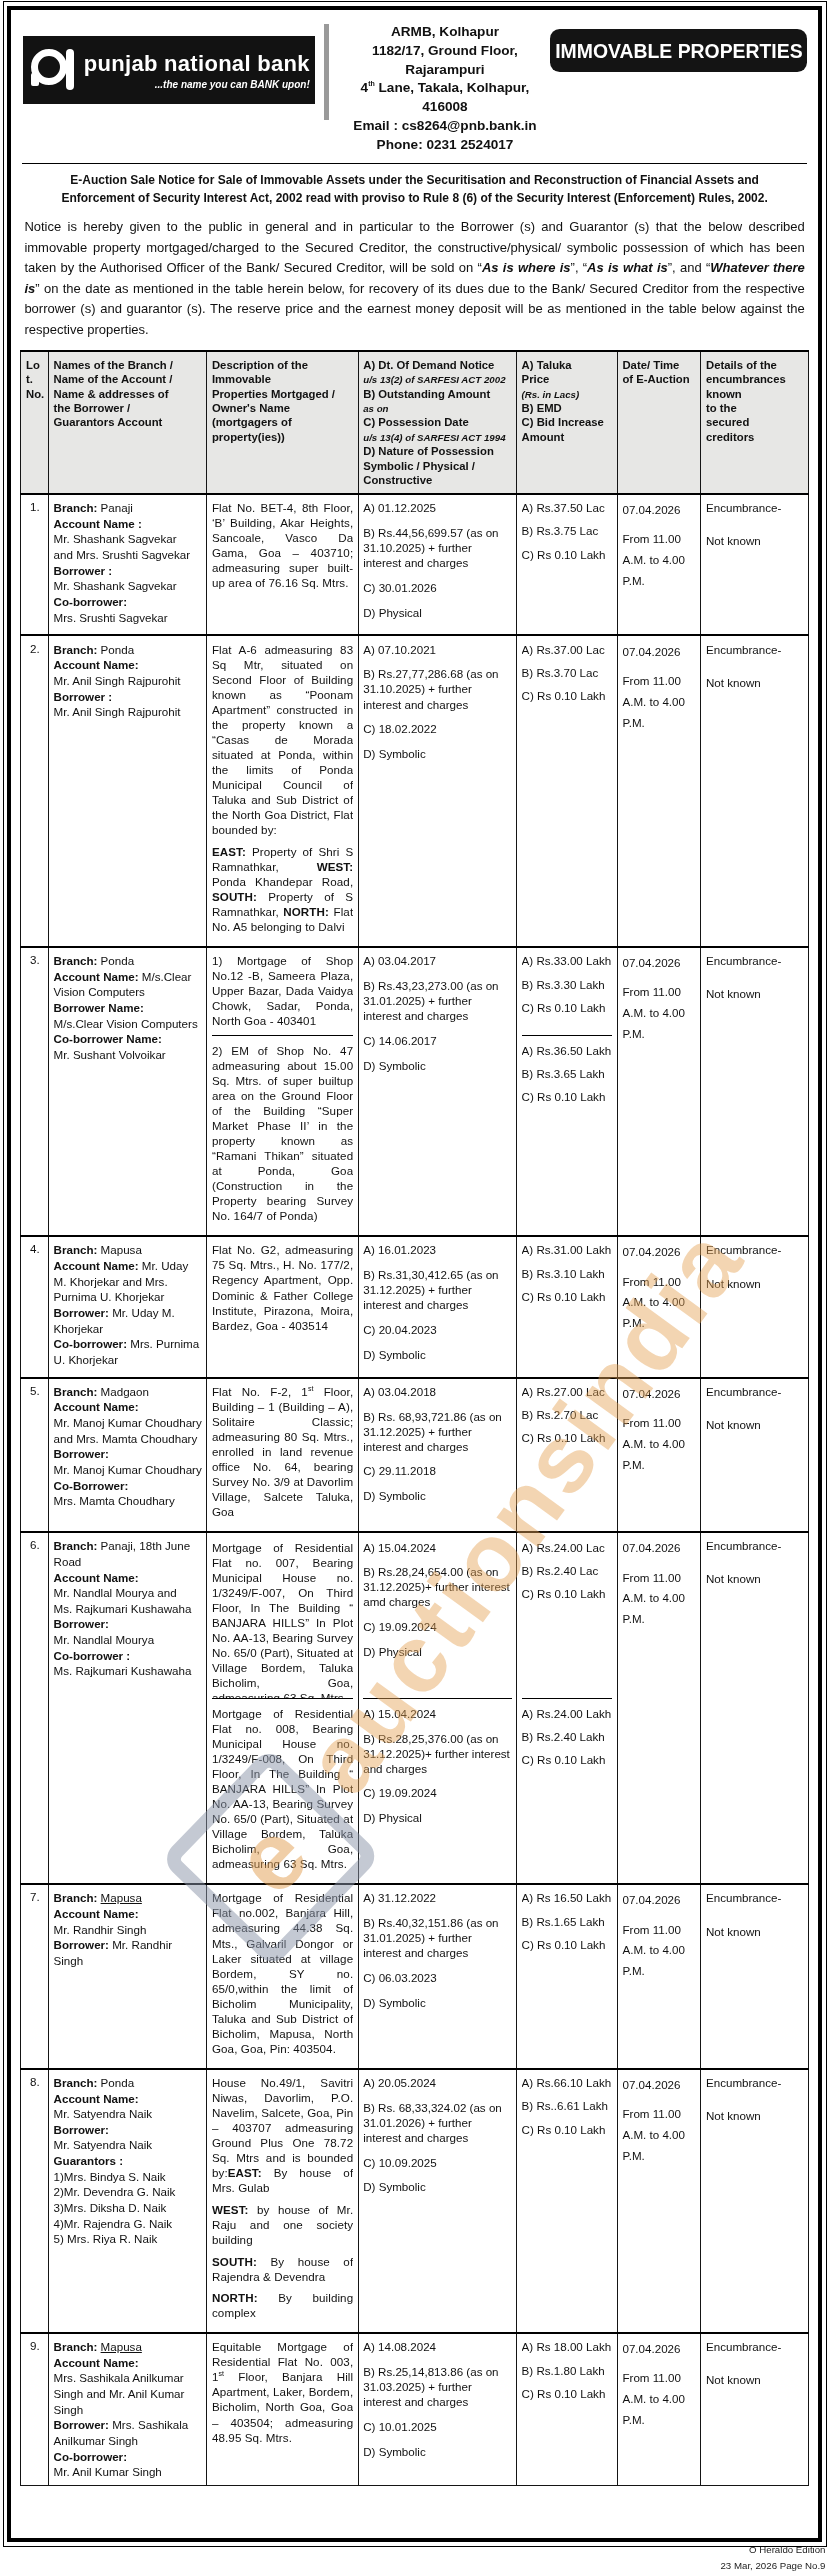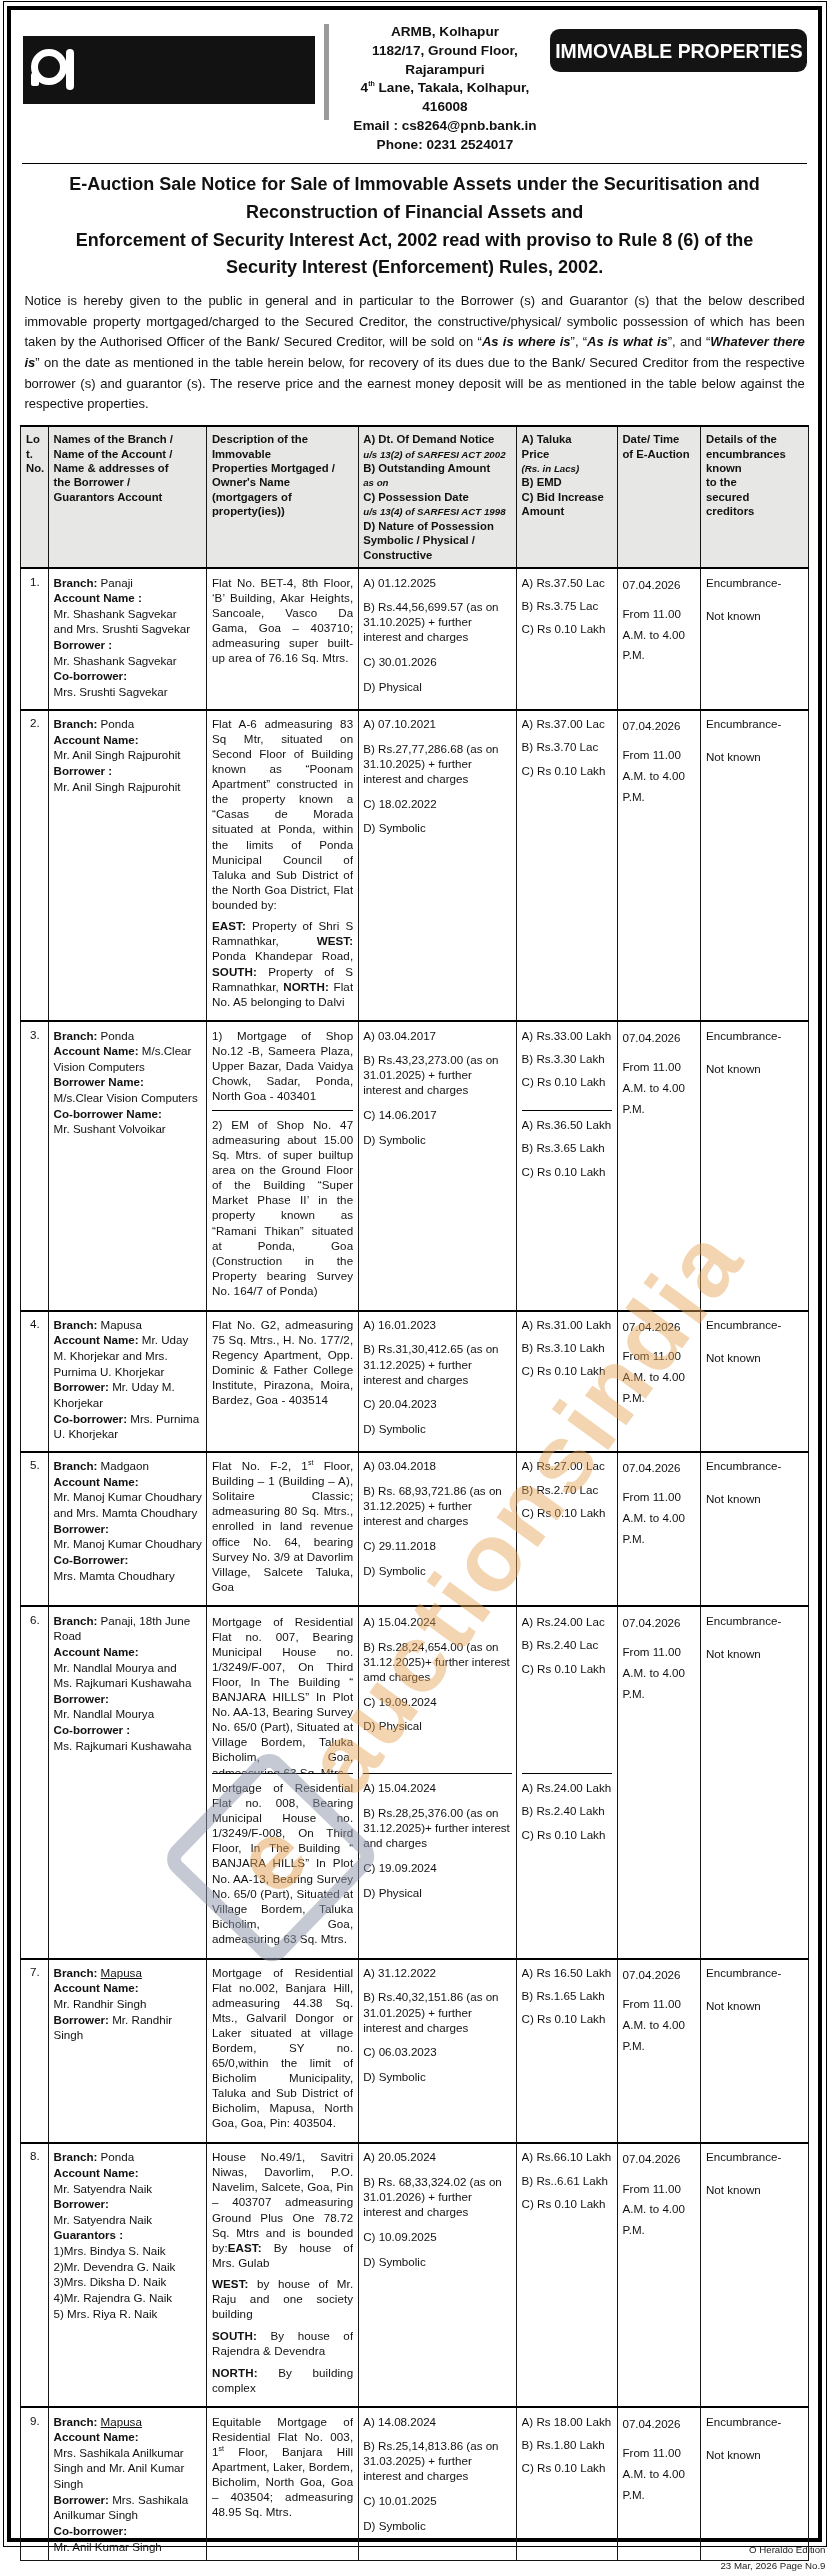--- a/index.html
+++ b/index.html
@@ -18,21 +18,21 @@
   .foot{position:absolute;left:1.3px;top:28px;width:7.7px;height:13px;background:#fff;border-radius:1.9px;}
   .logo-text{flex:1;color:#fff;padding-left:5.2px;}
   .bank-name{font-size:22px;font-weight:bold;letter-spacing:0.3px;white-space:nowrap;}
   .tagline{font-size:10px;font-weight:bold;font-style:italic;text-align:right;margin-top:1.9px;}
   .vbar{width:5.2px;background:#9a9a9a;height:96px;margin:5.2px 10.3px 0 9px;flex:none;}
   .contact{font-size:13.6px;font-weight:bold;line-height:1.38;padding-top:3.9px;flex:1;}
   .contact .para{margin:0;text-align:center;}
   .banner{background:#141414;color:#fff;border-radius:9.7px;width:257px;flex:none;margin-top:10.3px;
     font-size:19.4px;font-weight:bold;text-align:center;line-height:1.35;padding:8.4px 3.9px;box-sizing:border-box;}
   .rule{border:none;border-top:1.3px solid #000;margin:9px 1.3px 6.5px 1.3px;}
-  .title{font-size:18px;font-weight:bold;text-align:center;line-height:1.55;padding:0 19.4px;}
+  .title{font-size:12px;font-weight:bold;text-align:center;line-height:1.55;padding:0 19.4px;}
   .intro{font-size:13px;line-height:1.58;text-align:justify;padding:0 3.9px;margin:9px 0 10.3px 0;}
   .intro .bi{font-weight:bold;font-style:italic;}
   .schedule-wrap{text-align:center;margin:3.9px 0 6.5px 0;}
   .schedule-box{display:inline-block;border:1.9px solid #000;border-radius:5.8px;font-size:13.6px;font-weight:bold;padding:4.5px 13px;}
   
   table{border-collapse:collapse;width:789px;margin:0 auto;table-layout:fixed;border:1.9px solid #000;}
   td,th{border:1.3px solid #151515;vertical-align:top;padding:5.2px 4.5px;box-sizing:border-box;text-align:left;}
   tr.rowline>td, tr.rowline>th{border-top:2.6px solid #000;}
   th.hdr{background:#e7e7e5;font-size:11.3px;font-weight:bold;line-height:1.28;}
   th.hdr .para{margin:0;}
@@ -68,20 +68,24 @@
 <div class="sheet">
   <div class="inner">
 
     <div class="masthead">
       <div class="logo-box">
         <div class="emblem">
           <span class="ring"></span>
           <span class="stem"></span>
           <span class="foot"></span>
         </div>
+        <div class="logo-text">
+          <div class="bank-name">punjab national bank</div>
+          <div class="tagline">...the name you can BANK upon!</div>
+        </div>
       </div>
       <div class="vbar"></div>
       <div class="contact" id="contact">
           <div class="para"><span>ARMB, Kolhapur</span></div>
           <div class="para"><span>1182/17, Ground Floor, Rajarampuri</span></div>
           <div class="para"><span>4</span><sup>th</sup><span> Lane, Takala, Kolhapur, 416008</span></div>
           <div class="para"><span>Email : cs8264@pnb.bank.in</span></div>
           <div class="para"><span>Phone: 0231 2524017</span></div>
         </div>
       <div class="banner">
@@ -130,21 +134,21 @@
               <div class="para"><span>Owner's Name</span></div>
               <div class="para"><span>(mortgagers of</span></div>
               <div class="para"><span>property(ies))</span></div>
             </th>
             <th class="hdr">
               <div class="para"><span>A) Dt. Of Demand Notice</span></div>
               <div class="para"><span class="it">u/s 13(2) of SARFESI ACT 2002</span></div>
               <div class="para"><span>B) Outstanding Amount</span></div>
               <div class="para"><span class="it">as on</span></div>
               <div class="para"><span>C) Possession Date</span></div>
-              <div class="para"><span class="it">u/s 13(4) of SARFESI ACT 1998</span></div>
+              <div class="para"><span class="it">u/s 13(4) of SARFESI ACT 1994</span></div>
               <div class="para"><span>D) Nature of Possession</span></div>
               <div class="para"><span>Symbolic / Physical /</span></div>
               <div class="para"><span>Constructive</span></div>
             </th>
             <th class="hdr">
               <div class="para"><span>A) Taluka</span></div>
               <div class="para"><span>Price</span></div>
               <div class="para"><span class="it">(Rs. in Lacs)</span></div>
               <div class="para"><span>B) EMD</span></div>
               <div class="para"><span>C) Bid Increase</span></div>

